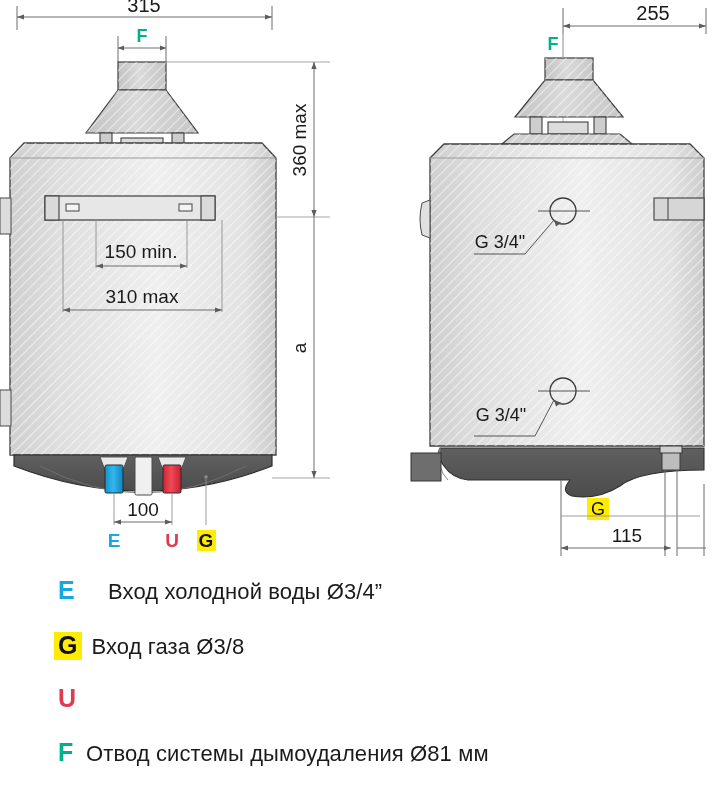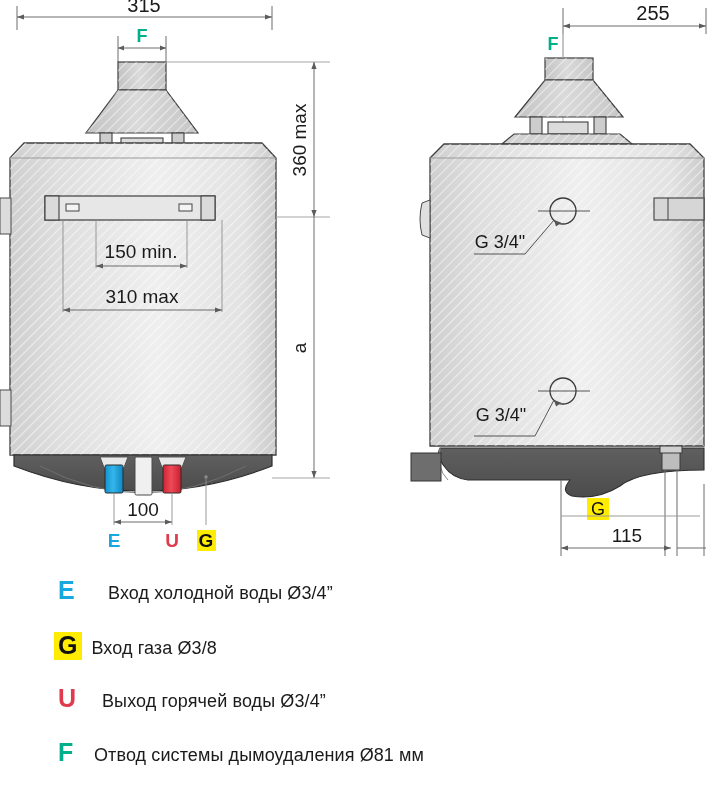--- a/index.html
+++ b/index.html
@@ -53,21 +53,21 @@
     flex: 0 0 auto;
   }
   .legend-key.boxed {
     padding: 1px 5px 2px 4px;
     margin-left: -4px;
     width: auto;
     min-width: 19px;
   }
   .legend-text {
     font-family: "Liberation Sans", sans-serif;
-    font-size: 18px;
+    font-size: 22px;
     letter-spacing: 0.1px;
     color: #1b1b1b;
     margin-left: 22px;
     white-space: nowrap;
   }
   .legend-row.tight .legend-text { margin-left: 9px; }
 </style>
 </head>
 <body>
 
@@ -351,23 +351,22 @@
       <span class="legend-text">Вход холодной воды Ø3/4”</span>
     </div>
 
     <div class="legend-row tight">
       <span class="legend-key boxed" style="color:#101010;background:#ffec00">G</span>
       <span class="legend-text">Вход газа Ø3/8</span>
     </div>
 
     <div class="legend-row">
       <span class="legend-key" style="color:#e03a4e">U</span>
-      <span class="legend-text" style="margin-left:16px">Выход горячей воды Ø3/4”</span>
     </div>
 
     <div class="legend-row">
       <span class="legend-key" style="color:#00b08a">F</span>
-      <span class="legend-text" style="margin-left:8px">Отвод системы дымоудаления Ø81 мм</span>
+      <span class="legend-text" style="margin-left:0">Отвод системы дымоудаления Ø81 мм</span>
     </div>
 
   </div>
 
 </div>
 
 </body></html>

